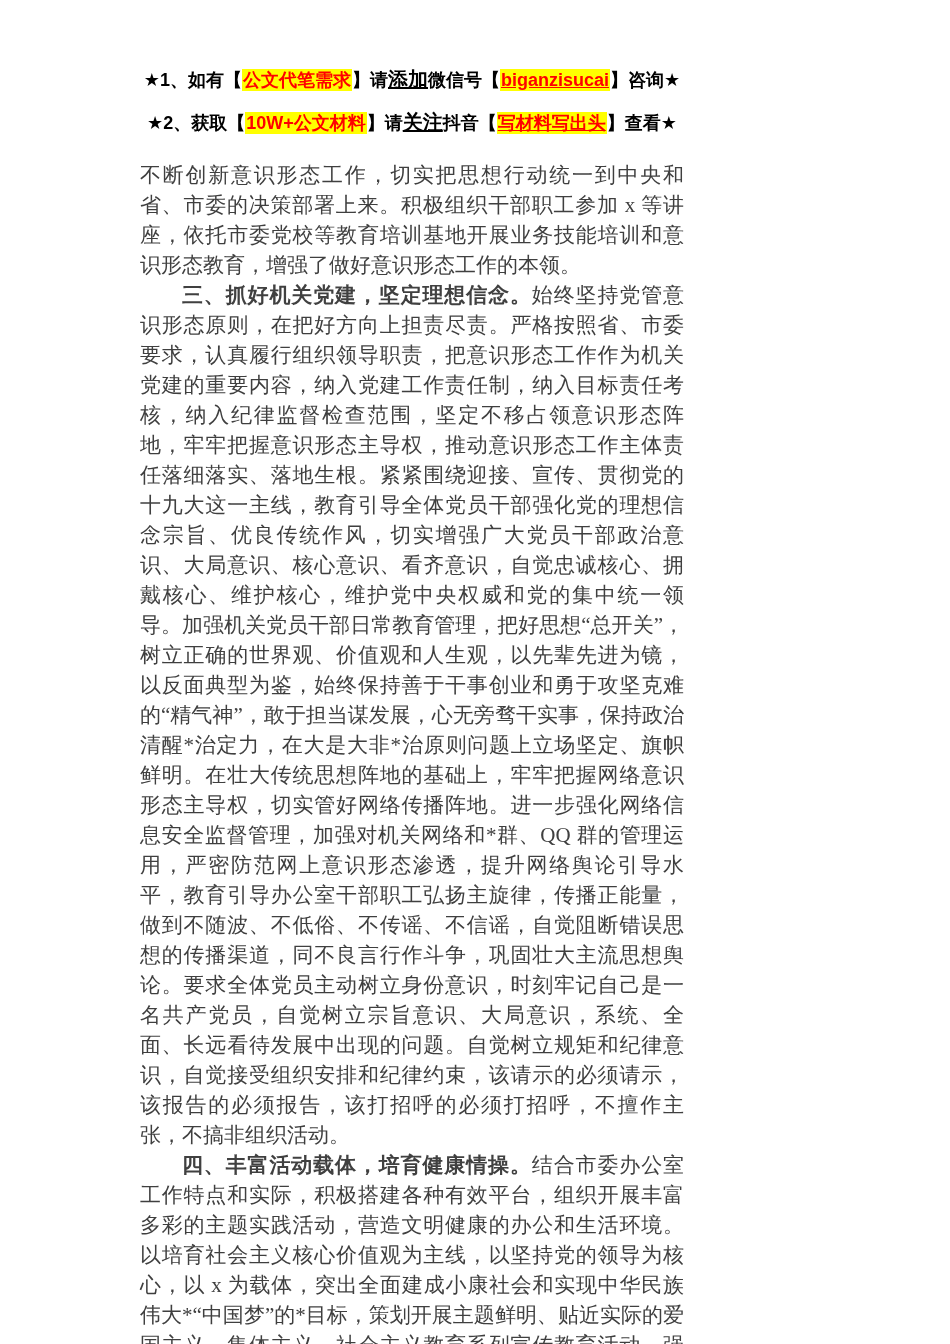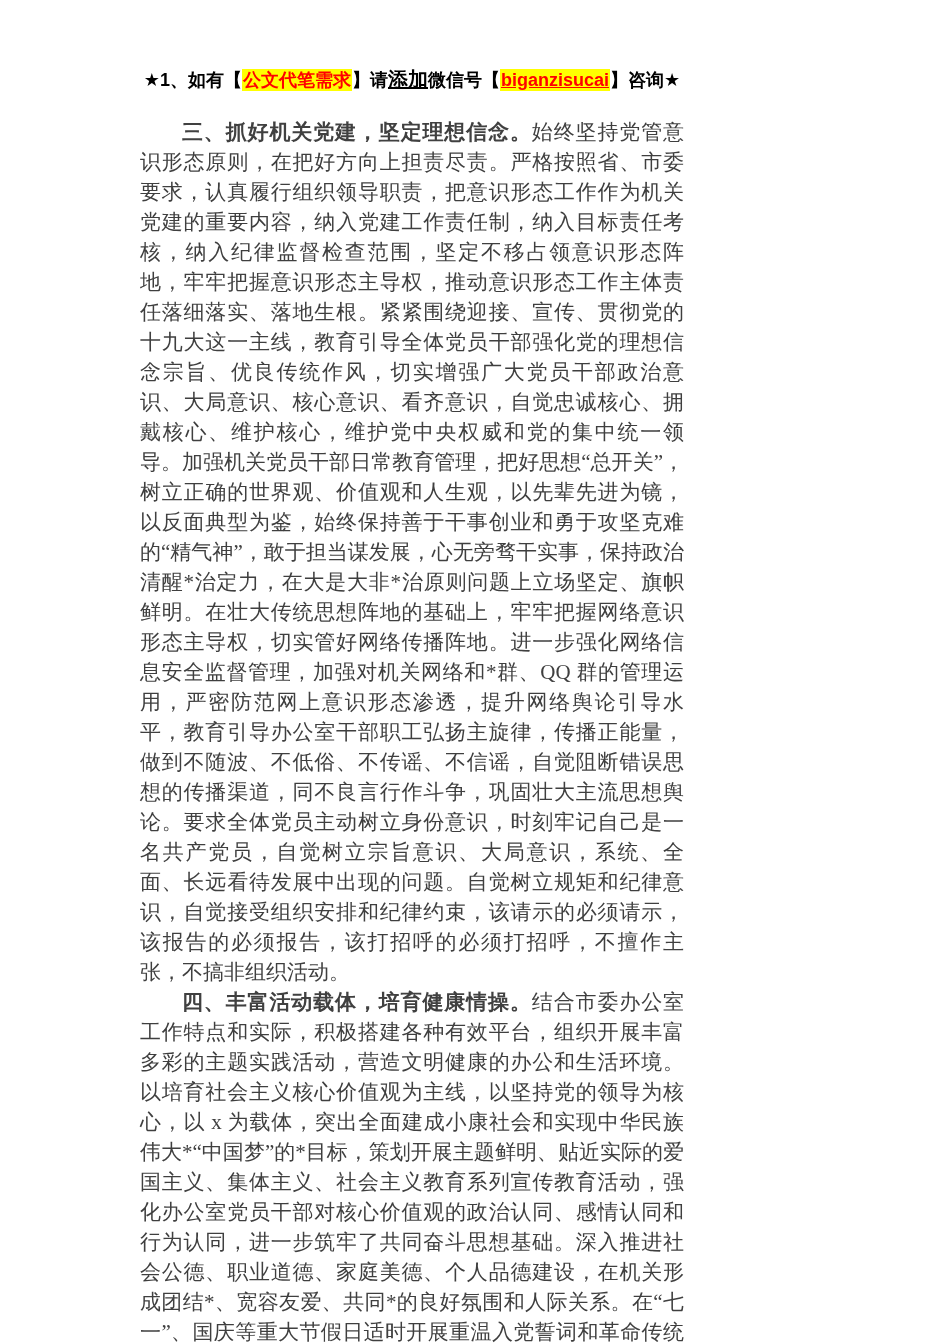--- a/index.html
+++ b/index.html
@@ -69,20 +69,24 @@
 </style>
 </head>
 <body>
 
 <div class="page">
 
   <div class="promo promo-top">
     <div class="promo-line">
       <span>★1、如有【</span><span class="hl">公文代笔需求</span><span>】请</span><span class="u">添加</span><span>微信号【</span><span class="hl-u">biganzisucai</span><span>】咨询★</span>
     </div>
+    <div class="promo-line">
+      <span>★2、获取【</span><span class="hl">10W+公文材料</span><span>】请</span><span class="u">关注</span><span>抖音【</span><span class="hl-u">写材料写出头</span><span>】查看★</span>
+    </div>
   </div>
 
   <div class="doc-body">
+    <p><span>不断创新意识形态工作，切实把思想行动统一到中央和省、市委的决策部署上来。积极组织干部职工参加 x 等讲座，依托市委党校等教育培训基地开展业务技能培训和意识形态教育，增强了做好意识形态工作的本领。</span></p>
     <p class="indent"><span class="lead">三、抓好机关党建，坚定理想信念。</span><span>始终坚持党管意识形态原则，在把好方向上担责尽责。严格按照省、市委要求，认真履行组织领导职责，把意识形态工作作为机关党建的重要内容，纳入党建工作责任制，纳入目标责任考核，纳入纪律监督检查范围，坚定不移占领意识形态阵地，牢牢把握意识形态主导权，推动意识形态工作主体责任落细落实、落地生根。紧紧围绕迎接、宣传、贯彻党的十九大这一主线，教育引导全体党员干部强化党的理想信念宗旨、优良传统作风，切实增强广大党员干部政治意识、大局意识、核心意识、看齐意识，自觉忠诚核心、拥戴核心、维护核心，维护党中央权威和党的集中统一领导。加强机关党员干部日常教育管理，把好思想“总开关”，树立正确的世界观、价值观和人生观，以先辈先进为镜，以反面典型为鉴，始终保持善于干事创业和勇于攻坚克难的“精气神”，敢于担当谋发展，心无旁骛干实事，保持政治清醒*治定力，在大是大非*治原则问题上立场坚定、旗帜鲜明。在壮大传统思想阵地的基础上，牢牢把握网络意识形态主导权，切实管好网络传播阵地。进一步强化网络信息安全监督管理，加强对机关网络和*群、QQ 群的管理运用，严密防范网上意识形态渗透，提升网络舆论引导水平，教育引导办公室干部职工弘扬主旋律，传播正能量，做到不随波、不低俗、不传谣、不信谣，自觉阻断错误思想的传播渠道，同不良言行作斗争，巩固壮大主流思想舆论。要求全体党员主动树立身份意识，时刻牢记自己是一名共产党员，自觉树立宗旨意识、大局意识，系统、全面、长远看待发展中出现的问题。自觉树立规矩和纪律意识，自觉接受组织安排和纪律约束，该请示的必须请示，该报告的必须报告，该打招呼的必须打招呼，不擅作主张，不搞非组织活动。</span></p>
     <p class="indent"><span class="lead">四、丰富活动载体，培育健康情操。</span><span>结合市委办公室工作特点和实际，积极搭建各种有效平台，组织开展丰富多彩的主题实践活动，营造文明健康的办公和生活环境。以培育社会主义核心价值观为主线，以坚持党的领导为核心，以 x 为载体，突出全面建成小康社会和实现中华民族伟大*“中国梦”的*目标，策划开展主题鲜明、贴近实际的爱国主义、集体主义、社会主义教育系列宣传教育活动，强化办公室党员干部对核心价值观的政治认同、感情认同和行为认同，进一步筑牢了共同奋斗思想基础。深入推进社会公德、职业道德、家庭美德、个人品德建设，在机关形成团结*、宽容友爱、共同*的良好氛围和人际关系。在“七一”、国庆等重大节假日适时开展重温入党誓词和革命传统教育等活动，让机关党员牢记党的宗旨，坚定共产主义信念，不断增强党的向心力、凝集力和战斗力，发挥党员先锋模范作用。扎实开展国家意识、法治意识、社</span></p>
   </div>
 
 </div>
 
 </body></html>

